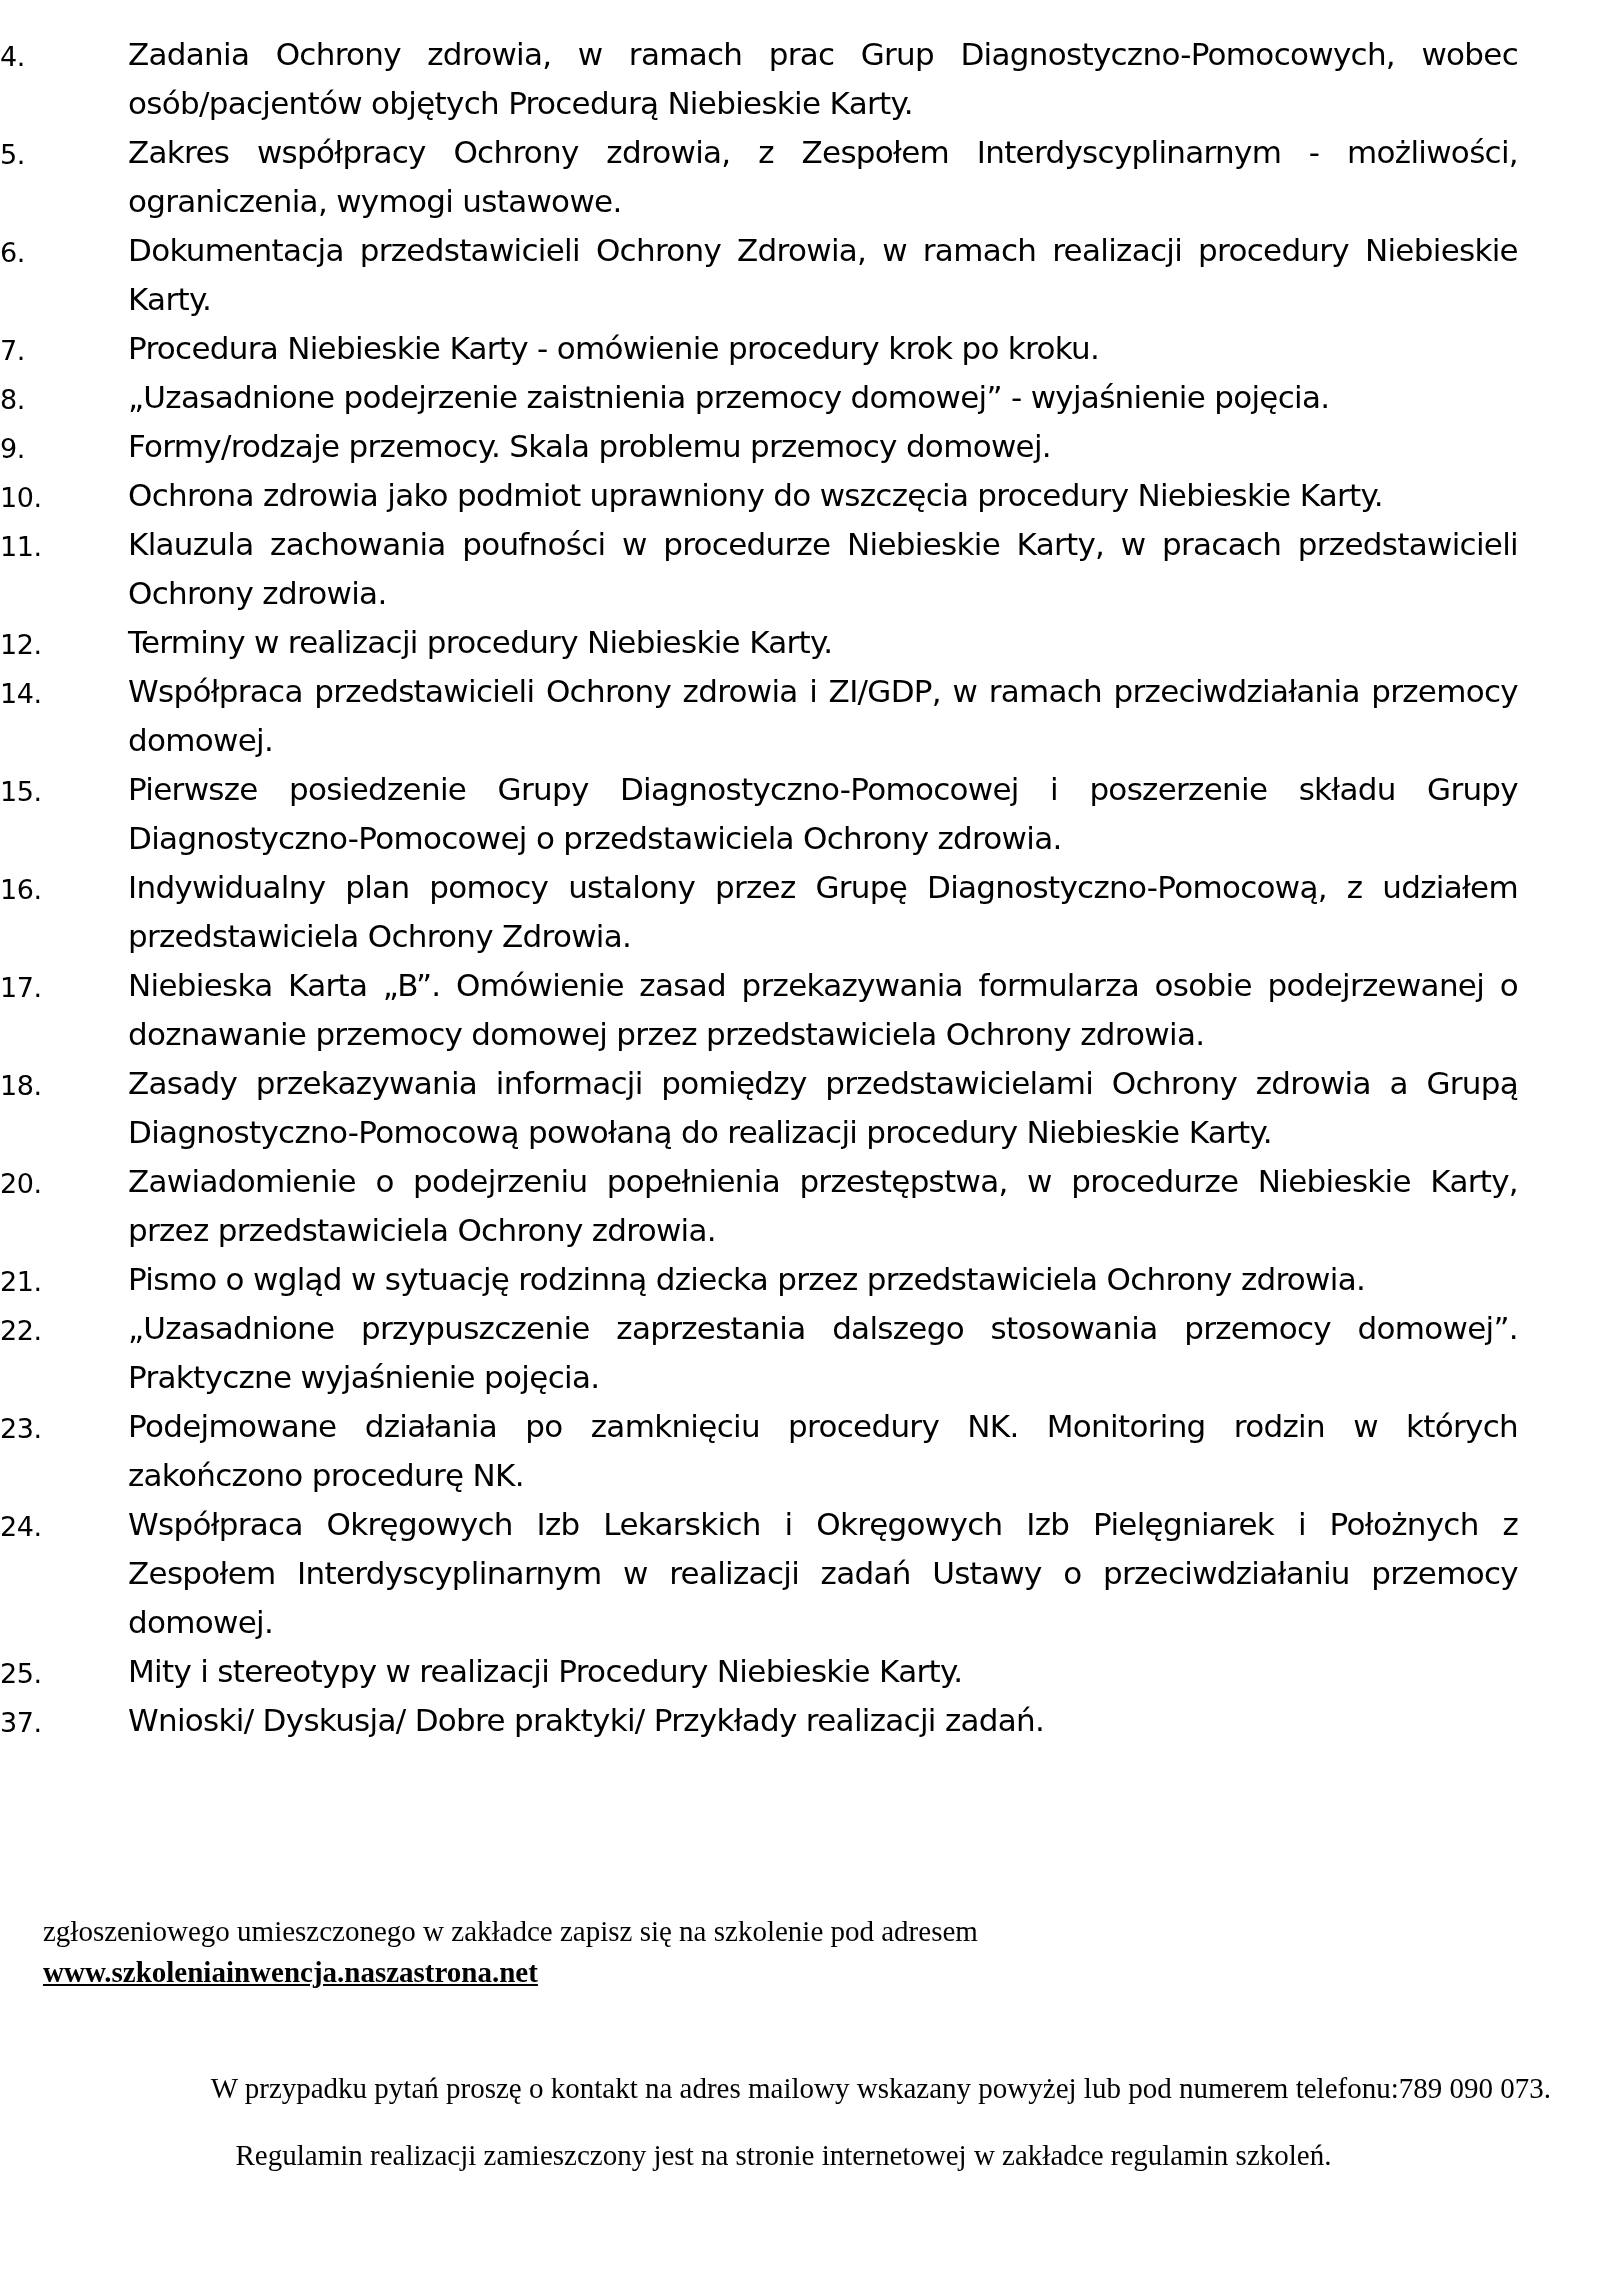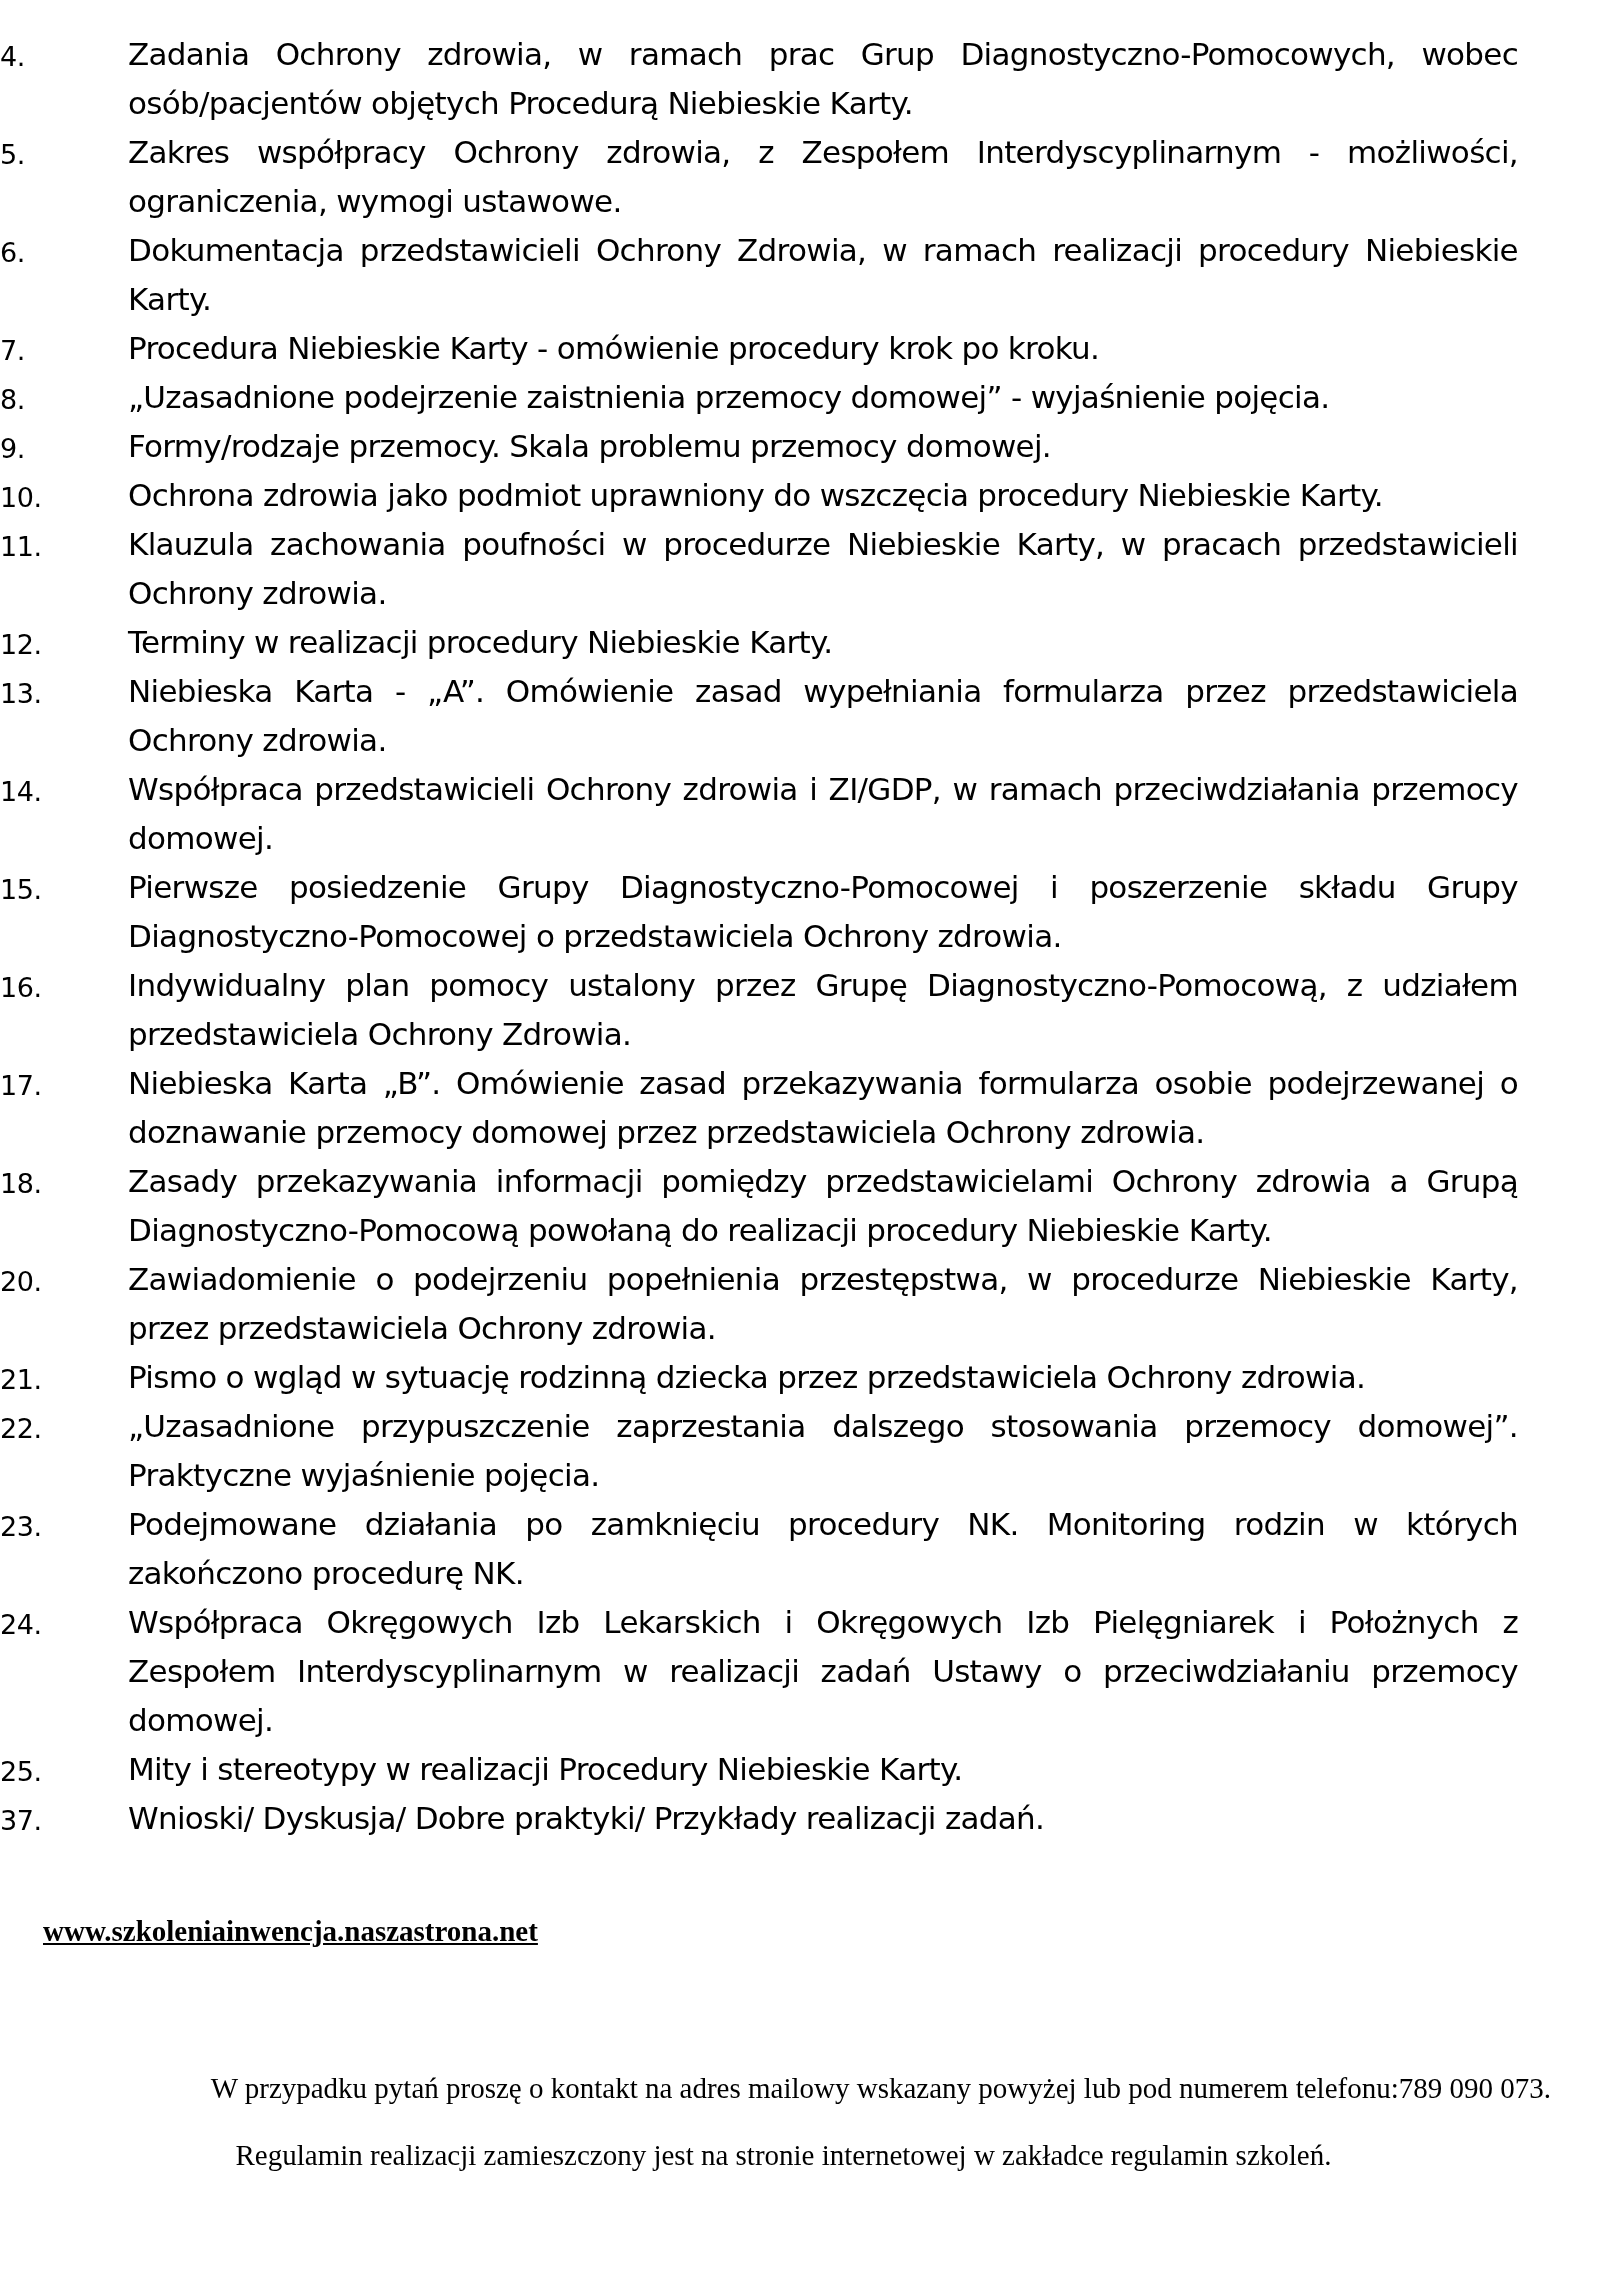--- a/index.html
+++ b/index.html
@@ -125,24 +125,20 @@
     </li>
   <li class="agenda-item">
       <span class="agenda-num">11.</span>
       <span class="agenda-text">Klauzula zachowania poufności w procedurze Niebieskie Karty, w pracach przedstawicieli Ochrony zdrowia.</span>
     </li>
   <li class="agenda-item">
       <span class="agenda-num">12.</span>
       <span class="agenda-text">Terminy w realizacji procedury Niebieskie Karty.</span>
     </li>
   <li class="agenda-item">
-      <span class="agenda-num">13.</span>
-      <span class="agenda-text">Niebieska Karta - „A”. Omówienie zasad wypełniania formularza przez przedstawiciela Ochrony zdrowia.</span>
-    </li>
-  <li class="agenda-item">
       <span class="agenda-num">14.</span>
       <span class="agenda-text">Współpraca przedstawicieli Ochrony zdrowia i ZI/GDP, w ramach przeciwdziałania przemocy domowej.</span>
     </li>
   <li class="agenda-item">
       <span class="agenda-num">15.</span>
       <span class="agenda-text">Pierwsze posiedzenie Grupy Diagnostyczno-Pomocowej i poszerzenie składu Grupy Diagnostyczno-Pomocowej o przedstawiciela Ochrony zdrowia.</span>
     </li>
   <li class="agenda-item">
       <span class="agenda-num">16.</span>
       <span class="agenda-text">Indywidualny plan pomocy ustalony przez Grupę Diagnostyczno-Pomocową, z udziałem przedstawiciela Ochrony Zdrowia.</span>
@@ -179,18 +175,19 @@
       <span class="agenda-num">25.</span>
       <span class="agenda-text">Mity i stereotypy w realizacji Procedury Niebieskie Karty.</span>
     </li>
   <li class="agenda-item">
       <span class="agenda-num">37.</span>
       <span class="agenda-text">Wnioski/ Dyskusja/ Dobre praktyki/ Przykłady realizacji zadań.</span>
     </li>
 </ol>
 
 <div class="footer">
+  <p>zgłoszeniowego umieszczonego w zakładce zapisz się na szkolenie pod adresem</p>
   <p><a class="footer-link">www.szkoleniainwencja.naszastrona.net</a></p>
 </div>
 
 <p class="contact">W przypadku pytań proszę o kontakt na adres mailowy wskazany powyżej lub pod numerem telefonu:789 090 073.</p>
 <p class="rules">Regulamin realizacji zamieszczony jest na stronie internetowej w zakładce regulamin szkoleń.</p>
 
 
 </body></html>

